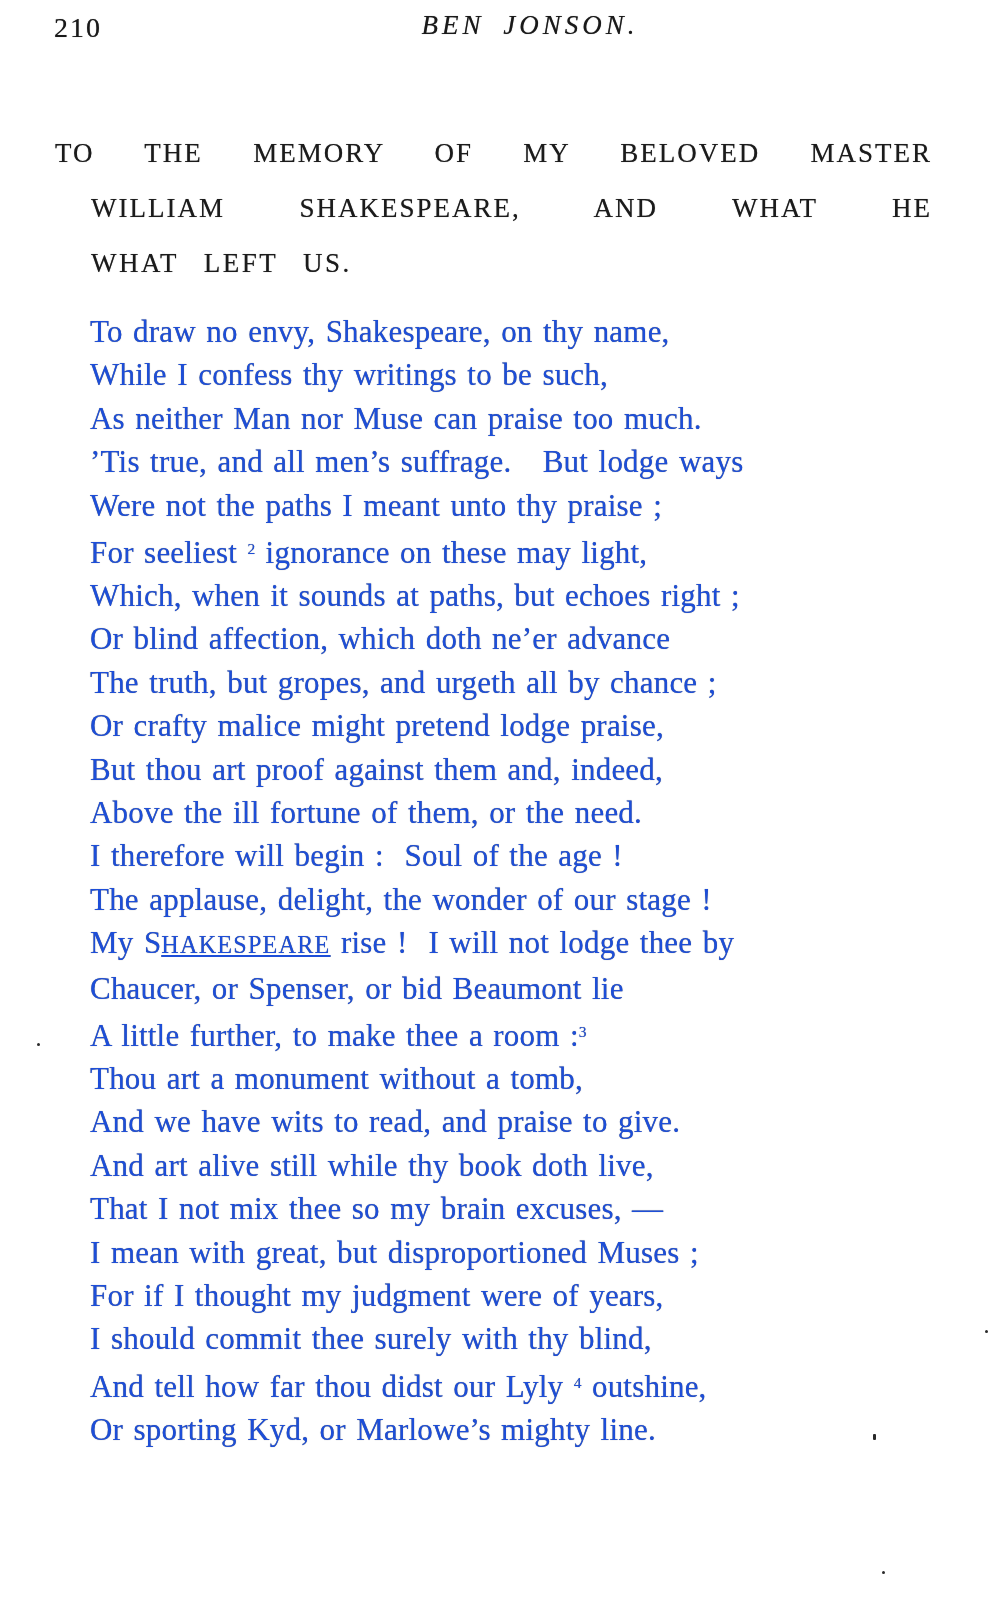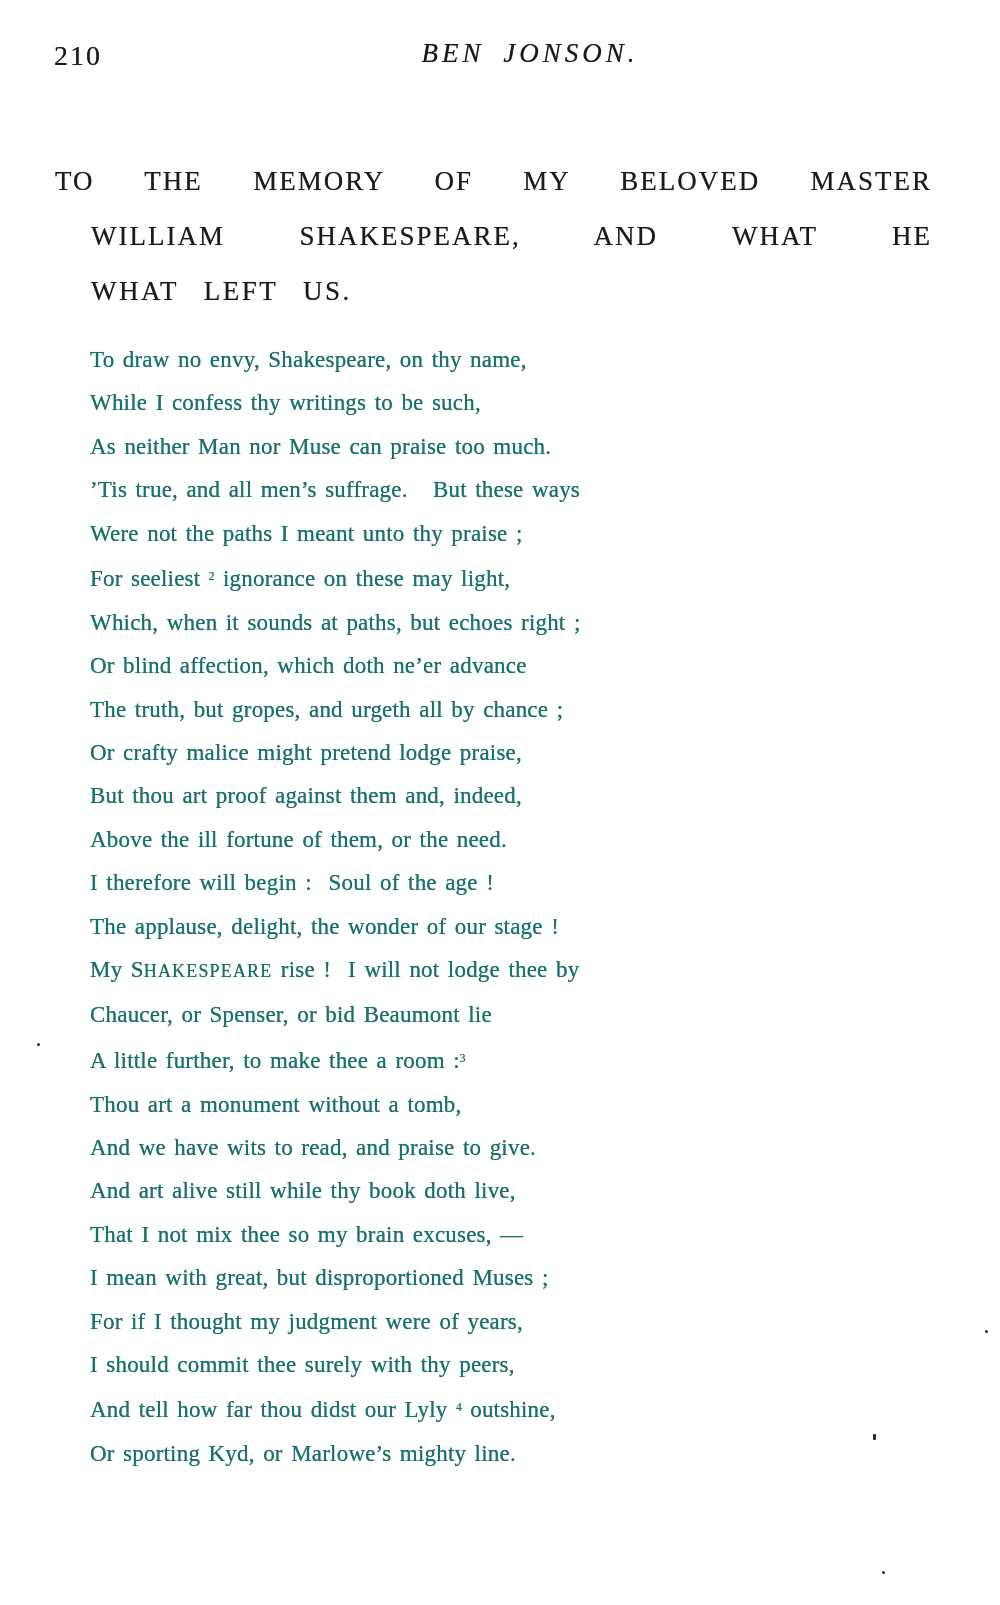--- a/index.html
+++ b/index.html
@@ -9,21 +9,21 @@
     font-family:"Liberation Serif", serif;
     color:#191919;
     position:relative;
     overflow:hidden;
   }
   .page{
     position:absolute;inset:0;
     background:#fff;
   }
   
-  .inked{ text-shadow:0 0 0.7px rgba(25,25,25,0.65);margin-top:28px; }
+  .inked{ text-shadow:0 0 0.7px rgba(25,25,25,0.65); }
 
   
   .running{
     position:absolute;top:10px;left:0;right:0;height:40px;
   }
   .pagenum{
     position:absolute;left:54px;top:2px;
     font-size:28px;letter-spacing:2px;
   }
   .header-title{
@@ -45,35 +45,36 @@
     color:#1b1b1b;
   }
   .t-line{display:block;}
   .t-just{text-align:justify;text-align-last:justify;}
   .t-indent{padding-left:36px;}
   .t-spaced{word-spacing:16px;letter-spacing:2.5px;}
 
   
   .poem{
     position:absolute;left:90px;top:310px;right:40px;
-    font-size:23px;
+    font-size:31px;
     line-height:43.4px;
     letter-spacing:0.2px;
     word-spacing:2.5px;
-    color:#0f766e;
+    color:#1d4ed8;
   }
   .poem-line{white-space:pre;}
   .poem-line sup.fn{
     font-size:0.5em;
     vertical-align:0.55em;
     letter-spacing:0;
   }
   .poem-line .smallcaps{
     font-size:0.78em;
     letter-spacing:1.2px;
+    text-decoration:underline;
   }
 
   
   .speck{
     position:absolute;background:#2a2a2a;border-radius:50%;
   }
   .speck.s1{left:37px;top:1043px;width:3px;height:3px;}
   .speck.s2{left:873px;top:1434px;width:3px;height:6px;border-radius:1px;}
   .speck.s3{left:985px;top:1330px;width:3px;height:3px;}
   .speck.s4{left:882px;top:1571px;width:3px;height:3px;}
@@ -91,41 +92,41 @@
   <div class="title-block inked">
     <span class="t-line t-just">TO THE MEMORY OF MY BELOVED MASTER</span>
     <span class="t-line t-just t-indent">WILLIAM SHAKESPEARE, AND WHAT HE</span>
     <span class="t-line t-indent t-spaced">WHAT LEFT US.</span>
   </div>
 
   <div class="poem inked" id="poem">
       <div class="poem-line"><span>To draw no envy, Shakespeare, on thy name,</span></div>
       <div class="poem-line"><span>While I confess thy writings to be such,</span></div>
       <div class="poem-line"><span>As neither Man nor Muse can praise too much.</span></div>
-      <div class="poem-line"><span>’Tis true, and all men’s suffrage.   But these ways</span></div>
+      <div class="poem-line"><span>’Tis true, and all men’s suffrage.   But lodge ways</span></div>
       <div class="poem-line"><span>Were not the paths I meant unto thy praise ;</span></div>
       <div class="poem-line"><span>For seeliest </span><sup class="fn">2</sup><span> ignorance on these may light,</span></div>
       <div class="poem-line"><span>Which, when it sounds at paths, but echoes right ;</span></div>
       <div class="poem-line"><span>Or blind affection, which doth ne’er advance</span></div>
       <div class="poem-line"><span>The truth, but gropes, and urgeth all by chance ;</span></div>
       <div class="poem-line"><span>Or crafty malice might pretend lodge praise,</span></div>
       <div class="poem-line"><span>But thou art proof against them and, indeed,</span></div>
       <div class="poem-line"><span>Above the ill fortune of them, or the need.</span></div>
       <div class="poem-line"><span>I therefore will begin :  Soul of the age !</span></div>
       <div class="poem-line"><span>The applause, delight, the wonder of our stage !</span></div>
       <div class="poem-line"><span>My S</span><span class="smallcaps">HAKESPEARE</span><span> rise !  I will not lodge thee by</span></div>
       <div class="poem-line"><span>Chaucer, or Spenser, or bid Beaumont lie</span></div>
       <div class="poem-line"><span>A little further, to make thee a room :</span><sup class="fn">3</sup></div>
       <div class="poem-line"><span>Thou art a monument without a tomb,</span></div>
       <div class="poem-line"><span>And we have wits to read, and praise to give.</span></div>
       <div class="poem-line"><span>And art alive still while thy book doth live,</span></div>
       <div class="poem-line"><span>That I not mix thee so my brain excuses, —</span></div>
       <div class="poem-line"><span>I mean with great, but disproportioned Muses ;</span></div>
       <div class="poem-line"><span>For if I thought my judgment were of years,</span></div>
-      <div class="poem-line"><span>I should commit thee surely with thy peers,</span></div>
+      <div class="poem-line"><span>I should commit thee surely with thy blind,</span></div>
       <div class="poem-line"><span>And tell how far thou didst our Lyly </span><sup class="fn">4</sup><span> outshine,</span></div>
       <div class="poem-line"><span>Or sporting Kyd, or Marlowe’s mighty line.</span></div>
     </div>
 
   <div class="speck s1"></div>
   <div class="speck s2"></div>
   <div class="speck s3"></div>
   <div class="speck s4"></div>
 
 </div>

